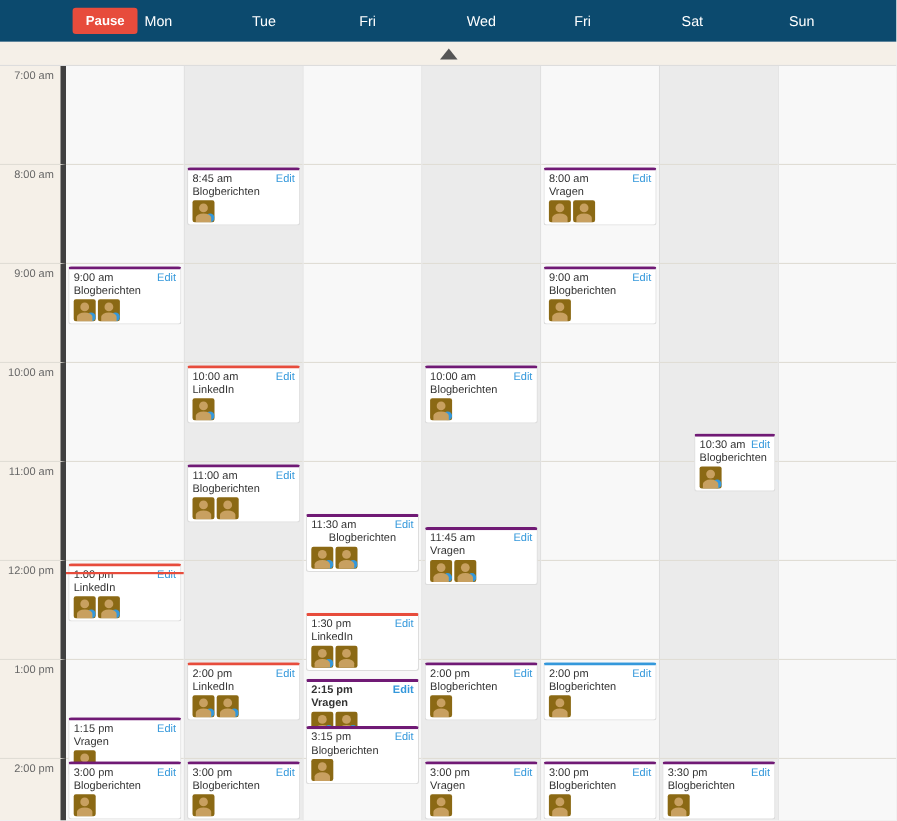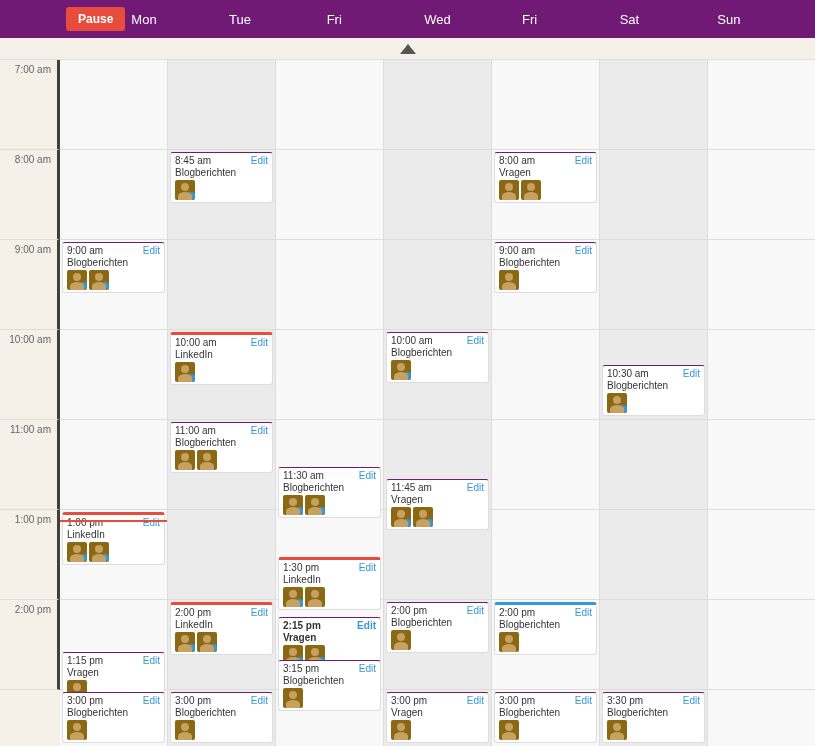--- a/index.html
+++ b/index.html
@@ -4,21 +4,21 @@
   <style>
     * { box-sizing: border-box; margin: 0; padding: 0; }
     body { font-family: Arial, sans-serif; font-size: 11px; background: #f0f0f0; overflow: hidden; }
 
     .calendar-container { width: 815px; height: 746px; display: flex; flex-direction: column; overflow: hidden; }
 
     
     .header-row {
       display: flex;
       height: 38px;
-      background: #701a75;
+      background: #0c4a6e;
       align-items: center;
       flex-shrink: 0;
     }
     .header-pause {
       background: #e74c3c;
       color: white;
       font-weight: bold;
       padding: 5px 12px;
       margin: 4px 6px;
       border: none;
@@ -72,21 +72,21 @@
     }
     .time-label-cell {
       height: 90px;
       display: flex;
       align-items: flex-start;
       justify-content: flex-end;
       padding: 4px 6px 0 0;
       font-size: 10px;
       color: #666;
       border-bottom: 1px solid #e0ddd5;
-      border-right: 3px solid #404040;
+      border-right: 5px solid #404040;
     }
 
     
     .days-grid {
       flex: 1;
       display: flex;
       overflow: hidden;
     }
     .day-column {
       flex: 1;
@@ -183,21 +183,21 @@
     }
     .blue-dot {
       width: 8px; height: 8px;
       background: #3498db;
       border-radius: 50%;
       position: absolute;
       bottom: 0; right: 0;
     }
 
     
-    .border-green { border-top: 1px solid #701a75; }
+    .border-green { border-top: 3px solid #701a75; }
     .border-red { border-top: 3px solid #e74c3c; }
     .border-blue { border-top: 3px solid #3498db; }
 
     
     .red-line {
       position: absolute;
       left: 0; right: 0;
       height: 2px;
       background: #e74c3c;
       z-index: 3;
@@ -225,20 +225,21 @@
   </div>
 
   <div class="calendar-body">
 
     <div class="time-labels">
       <div class="time-label-cell">7:00 am</div>
       <div class="time-label-cell">8:00 am</div>
       <div class="time-label-cell">9:00 am</div>
       <div class="time-label-cell">10:00 am</div>
       <div class="time-label-cell">11:00 am</div>
+      <div class="time-label-cell">12:00 pm</div>
       <div class="time-label-cell">1:00 pm</div>
       <div class="time-label-cell">2:00 pm</div>
 
     </div>
 
     <div class="days-grid">
 
       <div class="day-column" id="col-mon">
         <div class="hour-cell"></div>
         <div class="hour-cell"></div>
@@ -385,21 +386,21 @@
       <div class="day-column">
         <div class="hour-cell"></div>
         <div class="hour-cell"></div>
         <div class="hour-cell"></div>
         <div class="hour-cell"></div>
         <div class="hour-cell"></div>
         <div class="hour-cell"></div>
         <div class="hour-cell"></div>
         <div class="hour-cell"></div>
 
-        <div class="event-card border-green" style="top:407px;">
+        <div class="event-card border-green" style="top:407px;text-align:center;">
           <div class="event-header">
             <span class="event-time">11:30 am</span>
             <span class="event-edit">Edit</span>
           </div>
           <div class="event-title">Blogberichten</div>
           <div class="event-icons">
             <div class="avatar-icon">
                 <div class="blue-dot"></div>
               </div>
             <div class="avatar-badge">
@@ -571,21 +572,21 @@
       <div class="day-column alt">
         <div class="hour-cell"></div>
         <div class="hour-cell"></div>
         <div class="hour-cell"></div>
         <div class="hour-cell"></div>
         <div class="hour-cell"></div>
         <div class="hour-cell"></div>
         <div class="hour-cell"></div>
         <div class="hour-cell"></div>
 
-        <div class="event-card border-green" style="top:305px;">
+        <div class="event-card border-green" style="top:334px;margin-left:29px;">
           <div class="event-header">
             <span class="event-time">10:30 am</span>
             <span class="event-edit">Edit</span>
           </div>
           <div class="event-title">Blogberichten</div>
           <div class="event-icons">
             <div class="avatar-icon">
                 <div class="blue-dot"></div>
               </div>
           </div>

